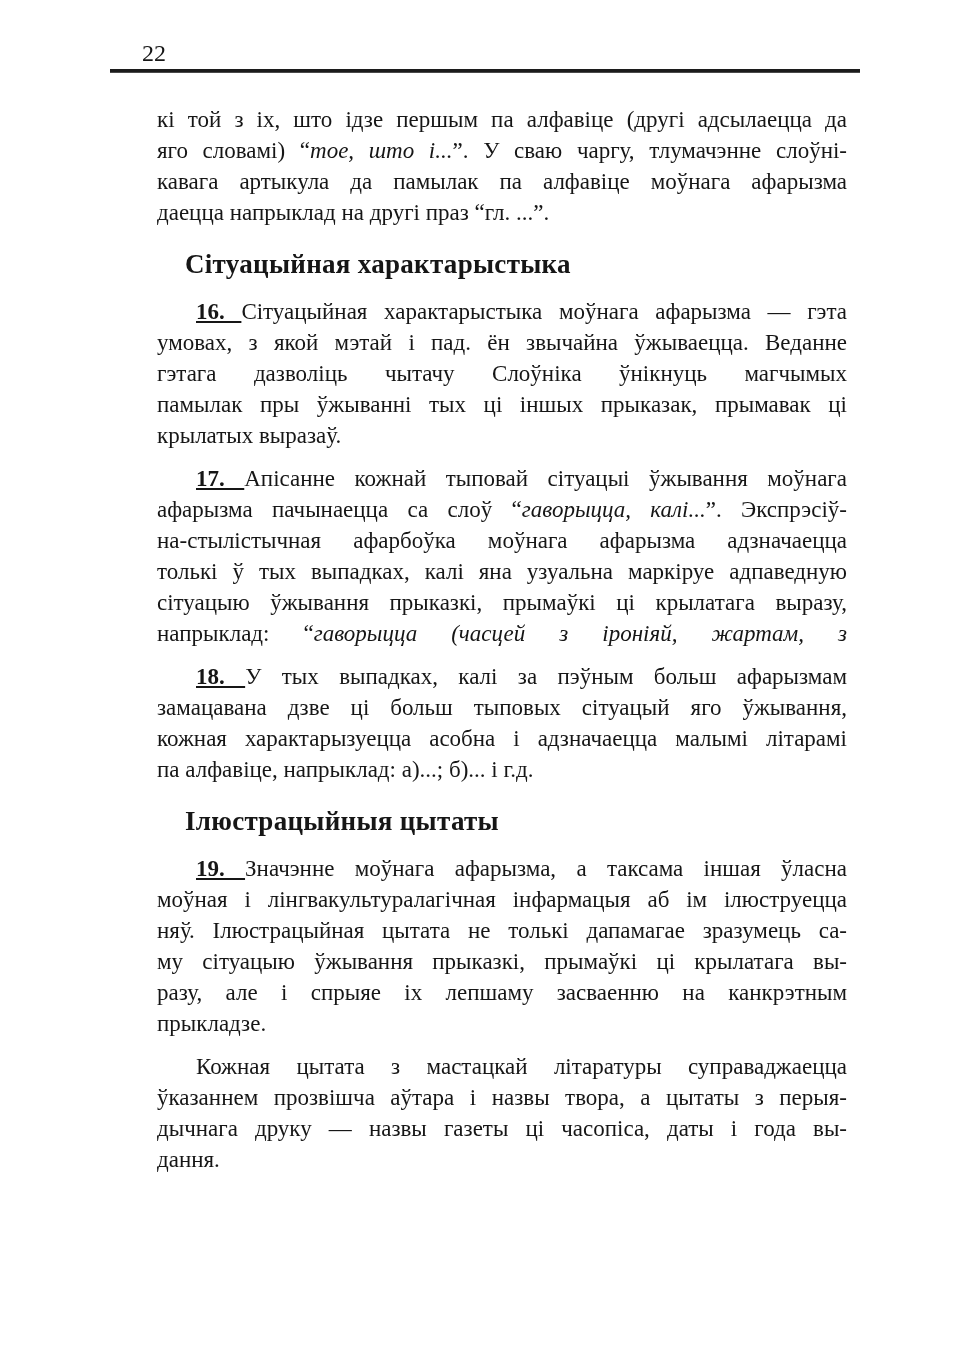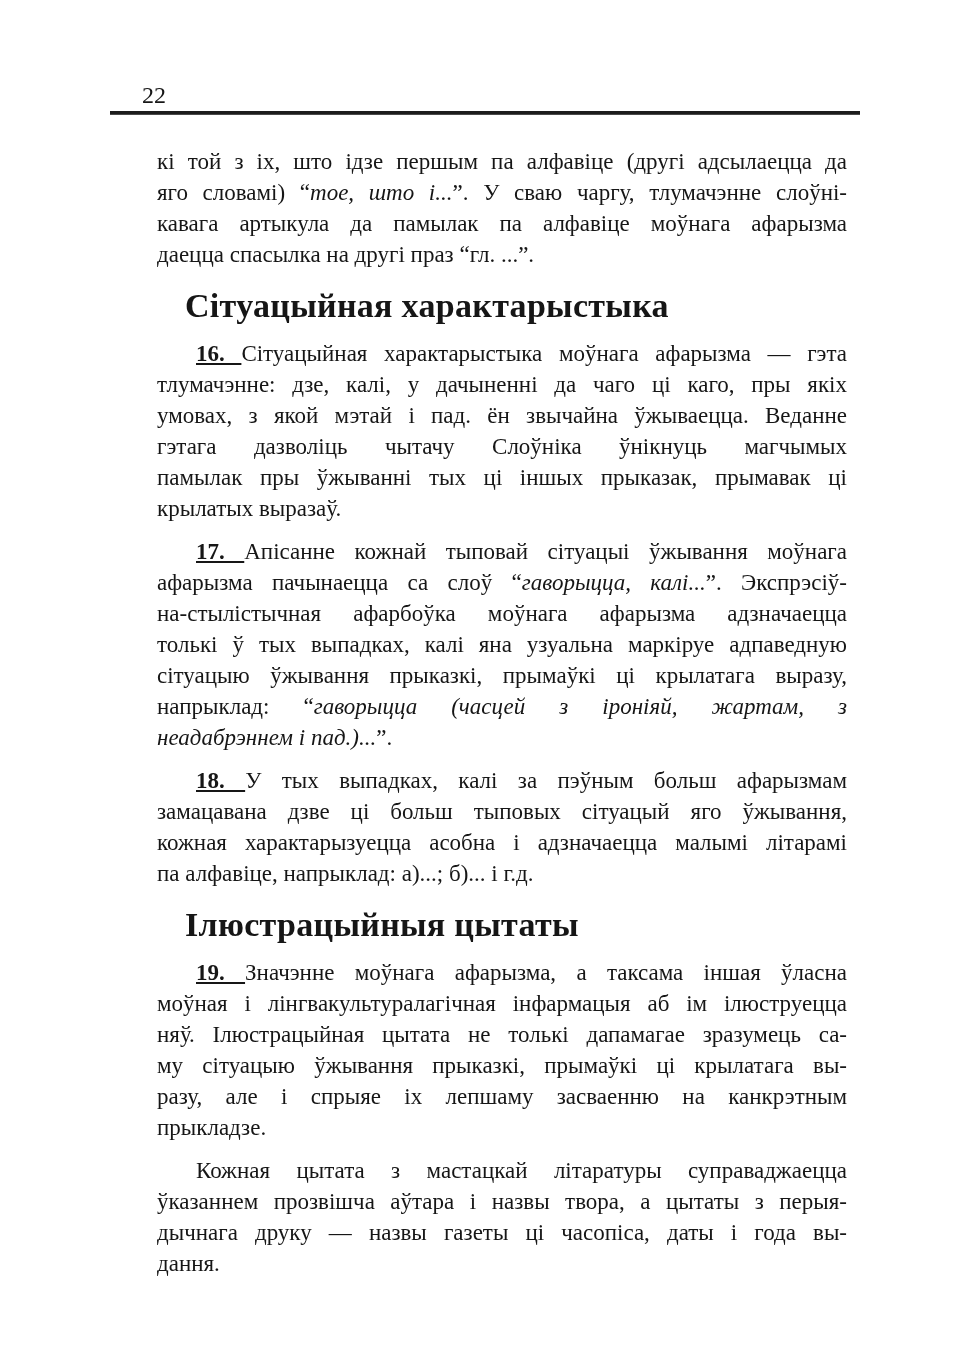--- a/index.html
+++ b/index.html
@@ -15,21 +15,21 @@
     color: var(--ink);
   }
   .page {
     position: relative;
     width: 960px;
     height: 1362px;
     background: var(--paper);
     overflow: hidden;
   }
   .page-header {
-    padding-top: 82px;
+    padding-top: 40px;
     margin: 0 100px 0 110px;
   }
   .page-number {
     font-size: 24px;
     line-height: 26px;
     margin-left: 32px;
     margin-bottom: 3px;
     color: var(--ink);
   }
   .header-rule {
@@ -48,60 +48,58 @@
     display: block;
     text-align: justify;
     text-align-last: justify;
     white-space: normal;
   }
   .line.last { text-align-last: left; }
   .line.first-indent { text-indent: 39px; }
   .b  { font-weight: bold; text-decoration: underline; }
   .it { font-style: italic; }
   .heading {
-    font-size: 34px;
+    font-size: 27px;
     line-height: 34px;
     font-weight: bold;
     margin: 19px 0 15px 0;
     padding-left: 40px;
     letter-spacing: 0.3px;
   }
 </style>
 </head>
 <body>
 
 <div class="page">
   <header class="page-header">
     <div class="page-number">22</div>
     <div class="header-rule"></div>
   </header>
   <main class="content">
       <p class="para">
         <span class="line"><span>кі той з іх, што ідзе першым па алфавіце (другі адсылаецца да</span></span>
         <span class="line"><span>яго словамі) “</span><span class="it">тое, што і...</span><span>”. У сваю чаргу, тлумачэнне слоўні-</span></span>
         <span class="line"><span>кавага артыкула да памылак па алфавіце моўнага афарызма</span></span>
-        <span class="line last"><span>даецца спасылка на другі праз “гл. ...”.</span></span>
+        <span class="line last"><span>даецца напрыклад на другі праз “гл. ...”.</span></span>
       </p>
       <h2 class="heading">Сітуацыйная характарыстыка</h2>
       <p class="para">
         <span class="line first-indent"><span class="b">16. </span><span>Сітуацыйная характарыстыка моўнага афарызма — гэта</span></span>
-        <span class="line"><span>тлумачэнне: дзе, калі, у дачыненні да чаго ці каго, пры якіх</span></span>
         <span class="line"><span>умовах, з якой мэтай і пад. ён звычайна ўжываецца. Веданне</span></span>
         <span class="line"><span>гэтага дазволіць чытачу Слоўніка ўнікнуць магчымых</span></span>
         <span class="line"><span>памылак пры ўжыванні тых ці іншых прыказак, прымавак ці</span></span>
         <span class="line last"><span>крылатых выразаў.</span></span>
       </p>
       <p class="para">
         <span class="line first-indent"><span class="b">17. </span><span>Апісанне кожнай тыповай сітуацыі ўжывання моўнага</span></span>
         <span class="line"><span>афарызма пачынаецца са слоў “</span><span class="it">гаворыцца, калі...</span><span>”. Экспрэсіў-</span></span>
         <span class="line"><span>на-стылістычная афарбоўка моўнага афарызма адзначаецца</span></span>
         <span class="line"><span>толькі ў тых выпадках, калі яна узуальна маркіруе адпаведную</span></span>
         <span class="line"><span>сітуацыю ўжывання прыказкі, прымаўкі ці крылатага выразу,</span></span>
         <span class="line"><span>напрыклад: “</span><span class="it">гаворыцца (часцей з іроніяй, жартам, з</span></span>
-        <span class="line last"><span class="it">неадабрэннем і пад.)...</span><span>”.</span></span>
       </p>
       <p class="para">
         <span class="line first-indent"><span class="b">18. </span><span>У тых выпадках, калі за пэўным больш афарызмам</span></span>
         <span class="line"><span>замацавана дзве ці больш тыповых сітуацый яго ўжывання,</span></span>
         <span class="line"><span>кожная характарызуецца асобна і адзначаецца малымі літарамі</span></span>
         <span class="line last"><span>па алфавіце, напрыклад: а)...; б)... і г.д.</span></span>
       </p>
       <h2 class="heading">Ілюстрацыйныя цытаты</h2>
       <p class="para">
         <span class="line first-indent"><span class="b">19. </span><span>Значэнне моўнага афарызма, а таксама іншая ўласна</span></span>

